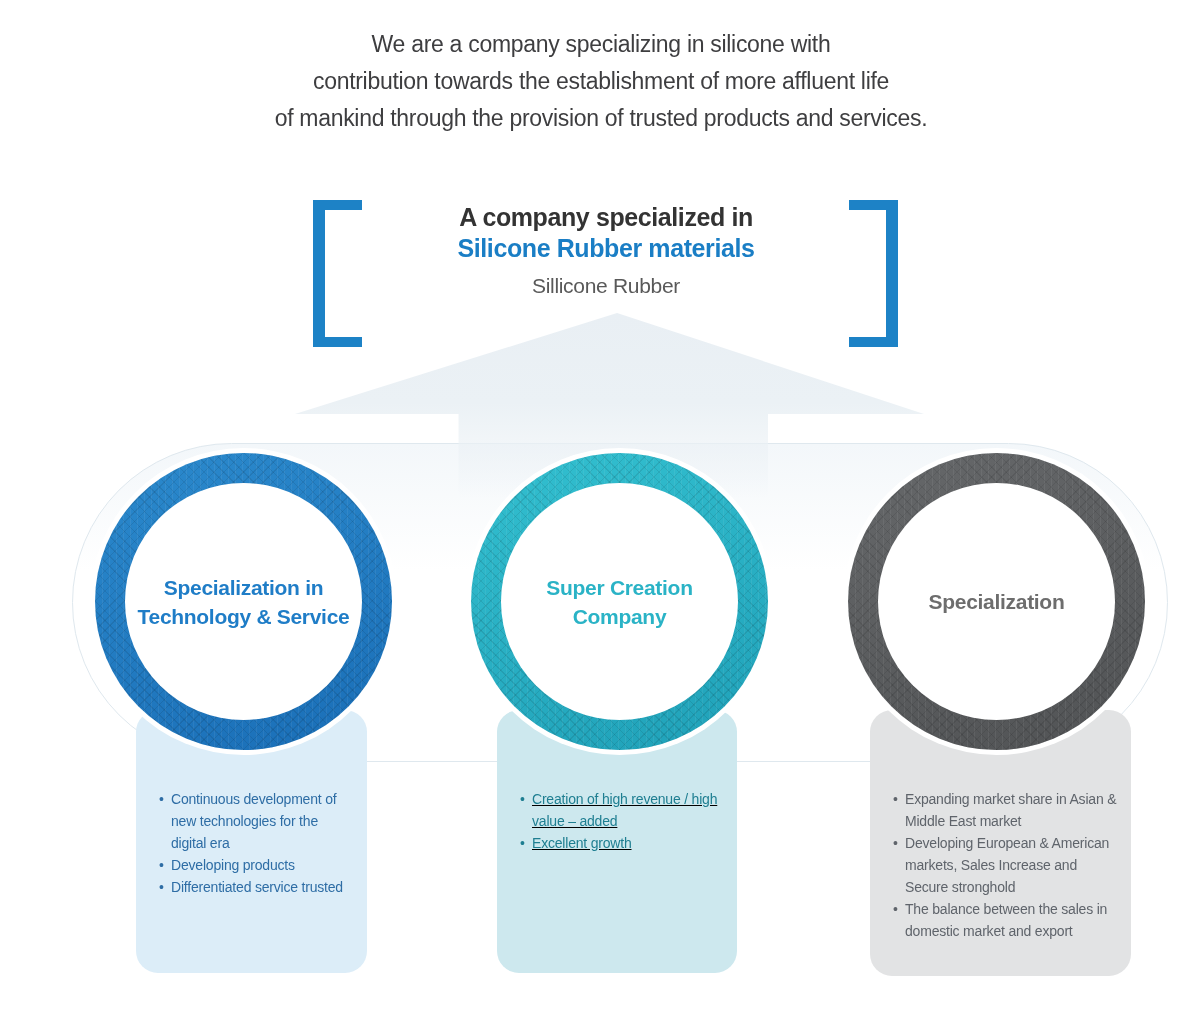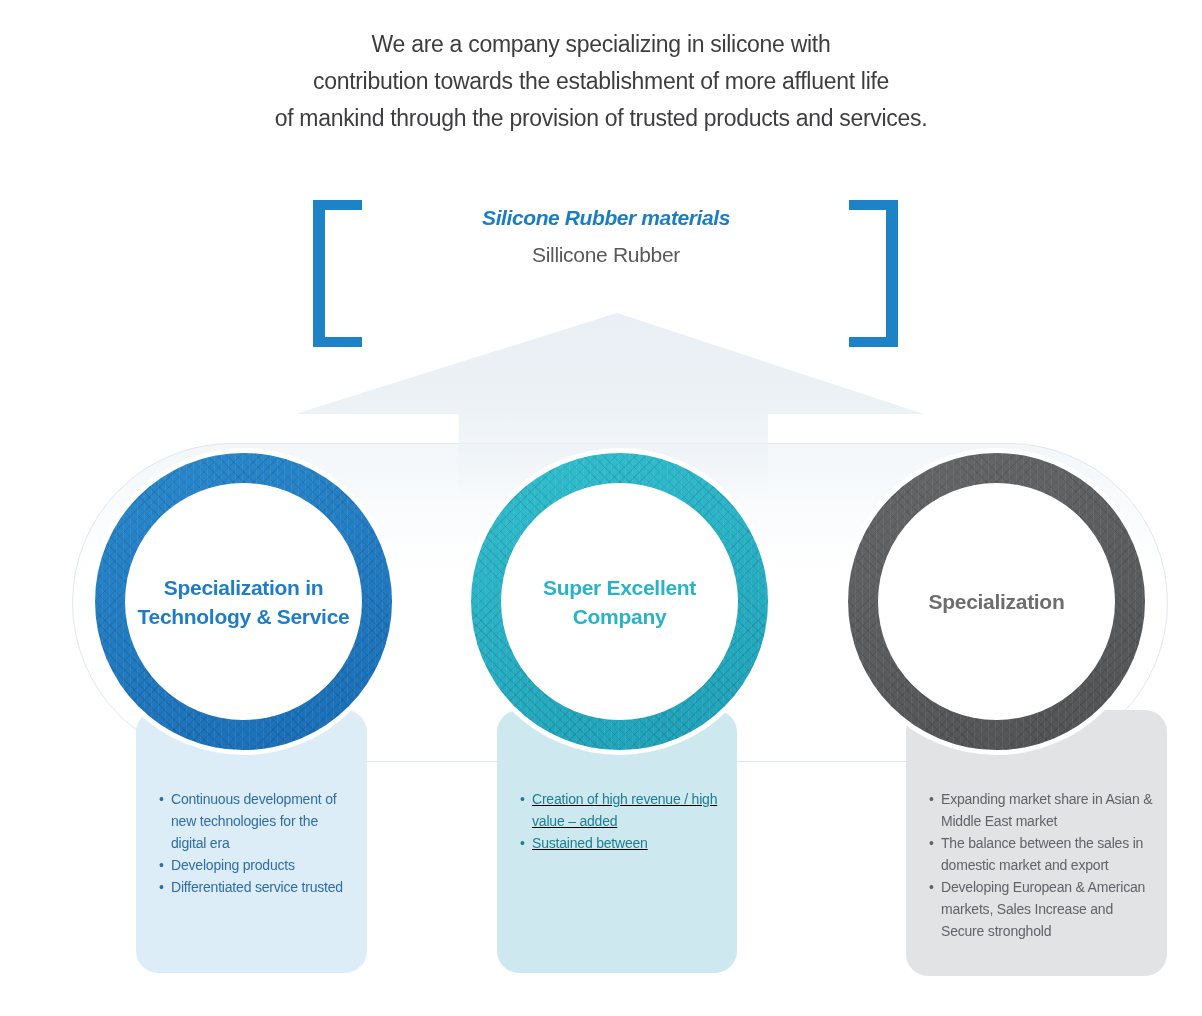--- a/index.html
+++ b/index.html
@@ -32,21 +32,21 @@
     border-top:10px solid var(--accent,#1d82c6);
     border-bottom:10px solid var(--accent,#1d82c6);
   }
   .vision {
     position:absolute; top:202px; left:306px; width:600px; text-align:center; z-index:2;
   }
   .vision-heading {
     font-size:25px; line-height:31px; font-weight:700; color:#333333; letter-spacing:-0.4px;
   }
   .vision-highlight {
-    font-size:21px; line-height:31px; font-weight:700; color:#1a7ec5; letter-spacing:-0.4px;font-style:italic;
+    font-size:25px; line-height:31px; font-weight:700; color:#1a7ec5; letter-spacing:-0.4px;
   }
   .vision-sub {
     margin-top:9px; font-size:21px; line-height:26px; font-weight:400; color:#595959; letter-spacing:-0.3px;
   }
 
   
   .up-arrow {
     position:absolute; left:295px; top:313px; width:629px; height:187px; z-index:1;
     clip-path:polygon(51.2% 0%, 100% 54%, 75.2% 54%, 75.2% 100%, 26% 100%, 26% 54%, 0% 54%);
     background:linear-gradient(180deg, #e9eff4 0%, #ebf1f5 48%,
@@ -82,21 +82,21 @@
   .p2 .circle { left:471px; }
   .p3 .circle { left:848px; }
 
   .card {
     position:absolute; top:710px; height:263px; border-radius:22px; z-index:2;
     background:var(--card-bg,#eee);
     padding:78px 12px 18px 22px;
   }
   .p1 .card { left:128px; width:231px;margin-left:8px; }
   .p2 .card { left:497px; width:240px;text-decoration:underline; }
-  .p3 .card { left:870px; width:261px; height:266px;margin-left:36px; }
+  .p3 .card { left:870px; width:261px; height:266px; }
 
   .bullets { list-style:none; }
   .bullets li {
     position:relative; padding-left:13px;
     font-size:14px; line-height:22px; letter-spacing:-0.2px;
     color:var(--card-text,#444);
   }
   .bullets li::before {
     content:"\2022"; position:absolute; left:1px; top:0;
     font-size:14px; color:var(--card-text,#444);
@@ -108,20 +108,21 @@
 <div class="page">
 
   <div class="intro">We are a company specializing in silicone with
 contribution towards the establishment of more affluent life
 of mankind through the provision of trusted products and services.</div>
 
   <div style="--accent: #1d82c6;">
     <div class="bracket bracket-left"></div>
     <div class="bracket bracket-right"></div>
     <div class="vision">
+      <div class="vision-heading">A company specialized in</div>
       <div class="vision-highlight">Silicone Rubber materials</div>
       <div class="vision-sub">Sillicone Rubber</div>
     </div>
   </div>
 
   <div class="up-arrow"></div>
 
   <div class="pill"></div>
 
   <section class="pillar p1" style="--ring-start: #2b8acd; --ring-end: #1a6eb7; --label: #1f7dc7; --card-bg: #dcedf8; --card-text: #2e6da5;">
@@ -136,40 +137,40 @@
           <li>Continuous development of new technologies for the digital era</li>
           <li>Developing products</li>
           <li>Differentiated service trusted</li>
         </ul>
     </div>
   </section>
 
   <section class="pillar p2" style="--ring-start: #33c0d0; --ring-end: #1fa0b8; --label: #2ab3c6; --card-bg: #cde8ee; --card-text: #1e7e91;">
     <div class="circle">
       <div class="circle-inner">
-        <div class="circle-label">Super Excellent
+        <div class="circle-label">Super Creation
 Company</div>
       </div>
     </div>
     <div class="card">
       <ul class="bullets">
           <li>Creation of high revenue / high value – added</li>
-          <li>Sustained between</li>
+          <li>Excellent growth</li>
         </ul>
     </div>
   </section>
 
   <section class="pillar p3" style="--ring-start: #66686a; --ring-end: #515355; --label: #6d6d6d; --card-bg: #e2e3e4; --card-text: #5f646b;">
     <div class="circle">
       <div class="circle-inner">
         <div class="circle-label">Specialization</div>
       </div>
     </div>
     <div class="card">
       <ul class="bullets">
           <li>Expanding market share in Asian &amp; Middle East market</li>
+          <li>Developing European &amp; American markets, Sales Increase and Secure stronghold</li>
           <li>The balance between the sales in domestic market and export</li>
-          <li>Developing European &amp; American markets, Sales Increase and Secure stronghold</li>
         </ul>
     </div>
   </section>
 
 </div>
 
 </body></html>

